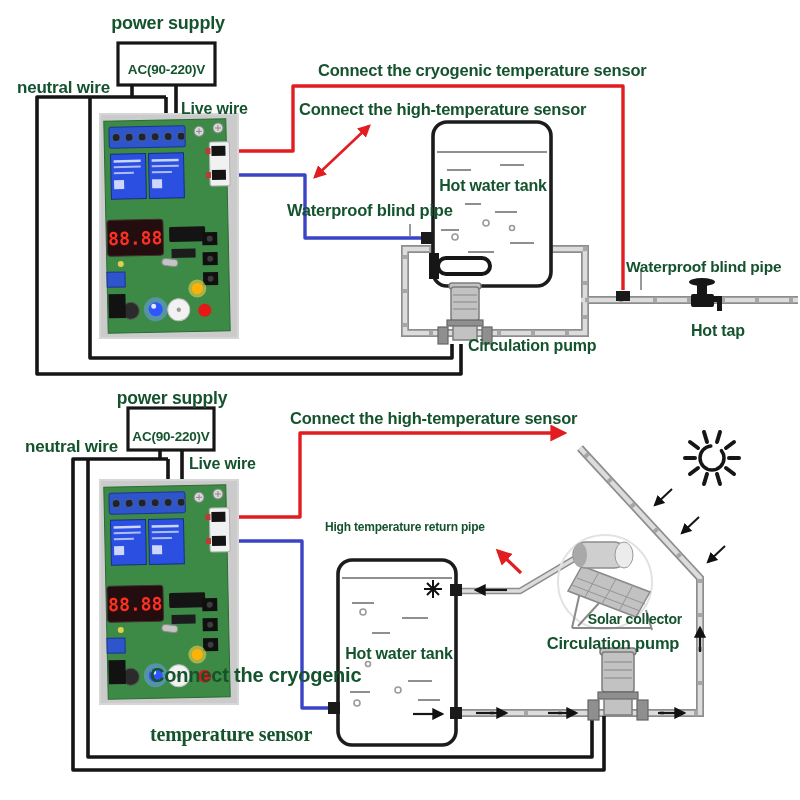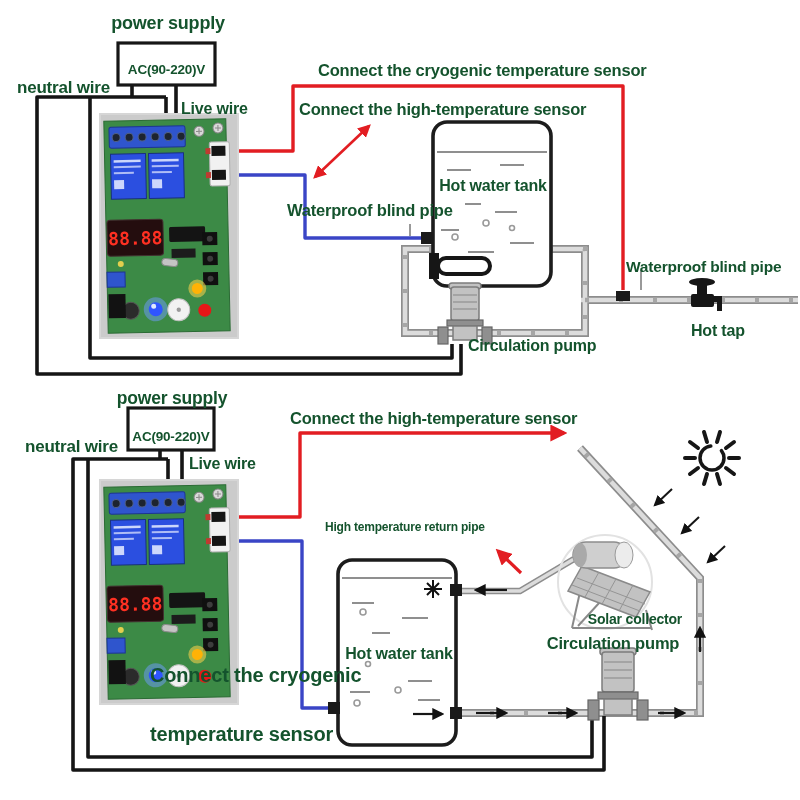--- a/index.html
+++ b/index.html
@@ -303,15 +303,15 @@
 <div class="lbl center" style="left:112px;top:388px;width:120px;font-size:17.5px;">power supply</div>
 <div class="lbl center" style="left:128px;top:429px;width:86px;font-size:13.5px;font-weight:700;">AC(90-220)V</div>
 <div class="lbl" style="left:25px;top:437px;font-size:17px;">neutral wire</div>
 <div class="lbl" style="left:189px;top:455px;font-size:16px;">Live wire</div>
 <div class="lbl" style="left:290px;top:409px;font-size:16.5px;">Connect the high-temperature sensor</div>
 <div class="lbl" style="left:313px;top:521px;font-size:12px;margin-left:12px;">High temperature return pipe</div>
 <div class="lbl center" style="left:342px;top:645px;width:114px;font-size:16px;">Hot water tank</div>
 <div class="lbl center" style="left:572px;top:611px;width:126px;font-size:14px;">Solar collector</div>
 <div class="lbl center" style="left:540px;top:634px;width:146px;font-size:16.5px;">Circulation pump</div>
 <div class="lbl" style="left:150px;top:664px;font-size:20px;">Connect the cryogenic</div>
-<div class="lbl" style="left:150px;top:723px;font-size:20px;">temperature sensor</div>
+<div class="lbl" style="left:150px;top:723px;font-size:20px;font-family:Liberation Serif, serif;">temperature sensor</div>
 
 </div>
 
 </body></html>

